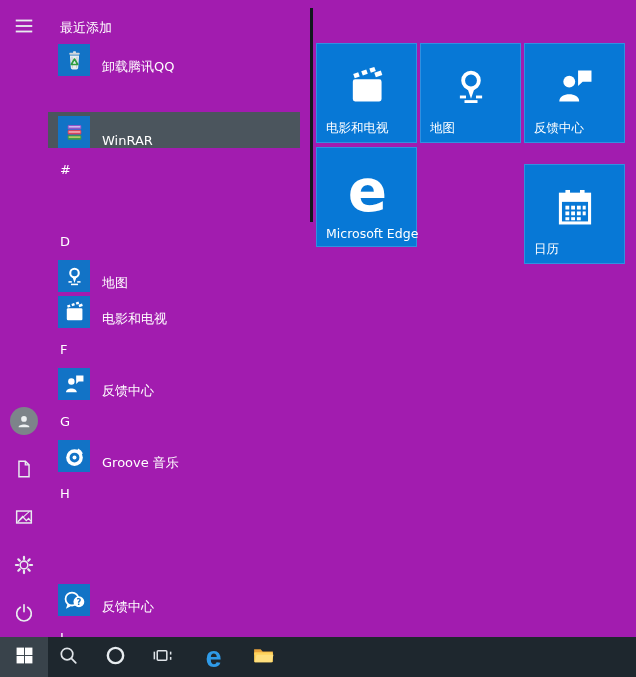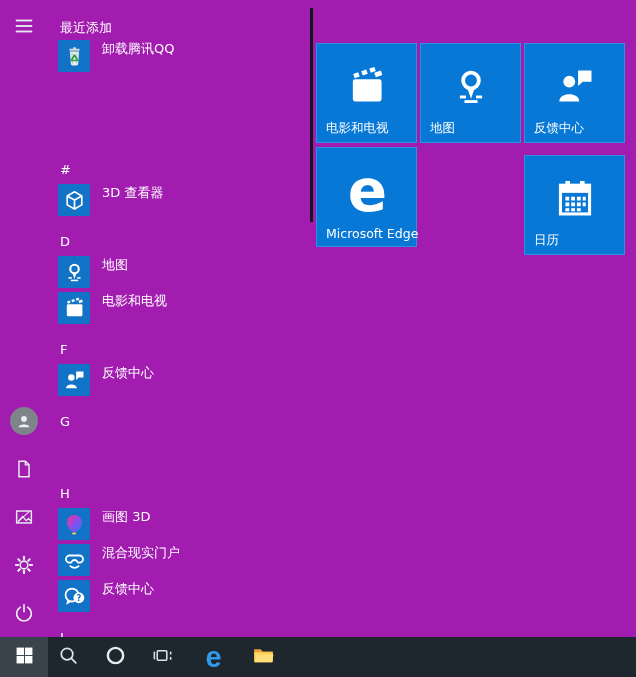--- a/index.html
+++ b/index.html
@@ -11,21 +11,21 @@
   .menu { position:absolute; left:0; top:0; width:636px; height:637px; background:#a21caf; overflow:hidden;padding-left:38px; }
 
   
   .rail { position:absolute; left:0; top:0; width:48px; height:637px; }
   .rail-btn { position:absolute; left:0; width:48px; height:44px; display:flex; align-items:center; justify-content:center; background:transparent; border:none; cursor:pointer; }
   .rail-btn svg { display:block; }
   .avatar-wrap { width:28px; height:28px; border-radius:50%; background:#7d848a; display:flex; align-items:center; justify-content:center; overflow:hidden; }
 
   
   .sec-header { position:absolute; left:60px; height:20px; line-height:20px; font-size:13px; color:#fff; cursor:pointer; background:transparent; border:none; text-align:left; font-family:inherit; }
-  .app-row { position:absolute; left:48px; width:252px; height:36px; display:flex; align-items:flex-start; cursor:pointer; }
+  .app-row { position:absolute; left:48px; width:252px; height:36px; display:flex; align-items:flex-end; cursor:pointer; }
   .app-row.hl { background:#4b555d; }
   .app-icon { width:32px; height:32px; margin-left:10px; background:#1273c6; --bg:#1273c6; display:flex; align-items:center; justify-content:center; flex:none; }
   .app-icon svg { width:25px; height:25px; display:block; }
   .app-label { margin-left:12px; font-size:13px; color:#fff; white-space:nowrap; }
   .scroll-thumb { position:absolute; left:310px; top:8px; width:3px; height:214px; background:#11181d; cursor:pointer; }
 
   
   .tile { position:absolute; width:101px; height:100px; background:#0778d6; --bg:#0778d6; border:1px solid rgba(170,215,255,.25); cursor:pointer; }
   .tile-icon { position:absolute; left:0; right:0; top:12px; height:62px; display:flex; align-items:center; justify-content:center; }
   .tile-icon svg { width:46px; height:46px; display:block; }
@@ -120,33 +120,36 @@
               <path d="M9.6 8.5 l0.4 10.5"></path>
               <path d="M14.4 8.5 l-0.4 10.5"></path>
             </g>
             <path d="M12 10.6 l3.1 5.2 h-6.2 z" fill="none" stroke="#2f9e41" stroke-width="1.6" stroke-linejoin="round"></path>
           </svg>
       </span>
       <span class="app-label">卸载腾讯QQ</span>
     </div>
 
 
+    <div class="app-row hl" style="top:112px">
+      <span class="app-icon">
+        <svg viewBox="0 0 24 24">
+            <rect x="5.5" y="4.8" width="13" height="4.3" rx="1" fill="#8e57c9"></rect>
+            <rect x="6.4" y="6.1" width="11.2" height="1" fill="#f3eaff"></rect>
+            <rect x="5.5" y="9.7" width="13" height="4.3" rx="1" fill="#d6455c"></rect>
+            <rect x="6.4" y="11" width="11.2" height="1" fill="#ffe3e8"></rect>
+            <rect x="5.5" y="14.6" width="13" height="4.3" rx="1" fill="#3f9d46"></rect>
+            <rect x="6.4" y="15.9" width="11.2" height="1" fill="#ffe27a"></rect>
+          </svg>
+      </span>
+      <span class="app-label">WinRAR</span>
+    </div>
 
     <button class="sec-header" style="top:160px">#</button>
 
-    <div class="app-row" style="top:184px">
-      <span class="app-icon">
-        <svg viewBox="0 0 24 24" fill="none" stroke="#fff" stroke-width="1.6" stroke-linejoin="round">
-            <path d="M12 3.6 l7 4 v8.6 l-7 4 l-7 -4 v-8.6 z"></path>
-            <path d="M5 7.6 l7 4 l7 -4"></path>
-            <path d="M12 11.6 v8.4"></path>
-          </svg>
-      </span>
-      <span class="app-label">3D 查看器</span>
-    </div>
 
     <button class="sec-header" style="top:232px">D</button>
 
     <div class="app-row" style="top:256px">
       <span class="app-icon">
         <svg viewBox="0 0 24 24" fill="none" stroke="#fff">
             <circle cx="12" cy="8.6" r="4.1" stroke-width="2"></circle>
             <path d="M10.6 12.5 L12 16.6 L13.4 12.5" fill="#fff" stroke-width="1"></path>
             <g stroke-width="1.5">
               <path d="M6.2 17.2 h3.2"></path>
@@ -182,49 +185,35 @@
             <circle cx="9" cy="9.2" r="3.1"></circle>
             <path d="M3.8 19.5 c0 -5 10.4 -5 10.4 0 z"></path>
             <path d="M13.6 3.4 h7 v5.8 h-4.6 l-2.4 2.3 z"></path>
           </svg>
       </span>
       <span class="app-label">反馈中心</span>
     </div>
 
     <button class="sec-header" style="top:412px">G</button>
 
+    <div class="app-row" style="top:436px">
+      <span class="app-icon">
+        <svg viewBox="0 0 24 24">
+            <circle cx="12" cy="13" r="8" fill="#fff"></circle>
+            <circle cx="12" cy="13" r="4.7" fill="var(--bg)"></circle>
+            <circle cx="12" cy="13" r="1.9" fill="#fff"></circle>
+            <path d="M15.5 4.4 a9.6 9.6 0 0 1 4.6 4.6 l-2.8 1 a6.6 6.6 0 0 0 -2.8 -2.8 z" fill="#fff"></path>
+          </svg>
+      </span>
+      <span class="app-label">Groove 音乐</span>
+    </div>
 
     <button class="sec-header" style="top:484px">H</button>
 
-    <div class="app-row" style="top:508px">
-      <span class="app-icon">
-        <svg viewBox="0 0 24 24">
-            <defs>
-              <linearGradient id="pg" x1="0" y1="0" x2="1" y2="1">
-                <stop offset="0" stop-color="#ff2d8a"></stop>
-                <stop offset="0.5" stop-color="#8a4df0"></stop>
-                <stop offset="1" stop-color="#2f7cf6"></stop>
-              </linearGradient>
-            </defs>
-            <path d="M12 2.8 a7.2 7.2 0 0 1 7.2 7.2 c0 4.2 -3.4 7.6 -6.4 9.8 l-0.8 0.6 -0.8 -0.6 c-3 -2.2 -6.4 -5.6 -6.4 -9.8 a7.2 7.2 0 0 1 7.2 -7.2 z" fill="url(#pg)"></path>
-            <ellipse cx="11.6" cy="20.6" rx="2" ry="1" fill="#ffd24a"></ellipse>
-          </svg>
-      </span>
-      <span class="app-label">画图 3D</span>
-    </div>
-
-    <div class="app-row" style="top:544px">
-      <span class="app-icon">
-        <svg viewBox="0 0 24 24" fill="none" stroke="#fff" stroke-width="1.7" stroke-linecap="round">
-            <path d="M7.2 7.2 h9.6 a3.4 3.4 0 0 1 0 6.8 h-1.4 l-1.2 -1.5 c-1.1 -1.3 -3.3 -1.3 -4.4 0 l-1.2 1.5 h-1.4 a3.4 3.4 0 0 1 0 -6.8 z"></path>
-            <path d="M8 17.4 q4 3.2 8 0"></path>
-          </svg>
-      </span>
-      <span class="app-label">混合现实门户</span>
-    </div>
+
 
     <div class="app-row" style="top:580px">
       <span class="app-icon">
         <svg viewBox="0 0 24 24">
             <circle cx="9.6" cy="10.6" r="6.2" fill="none" stroke="#fff" stroke-width="1.7"></circle>
             <path d="M5.4 15.2 l-1.6 4.6 l4.6 -2.4 z" fill="#fff"></path>
             <circle cx="16.2" cy="13.2" r="5.2" fill="#fff"></circle>
             <text x="16.2" y="16" text-anchor="middle" font-size="8" font-weight="bold" fill="var(--bg)">?</text>
           </svg>
       </span>
@@ -277,21 +266,21 @@
     </div>
 
     <div class="tile" style="left:316px;top:147px">
       <span class="tile-icon">
         <span class="edge-glyph">e</span>
       </span>
       <span class="tile-label">Microsoft Edge</span>
     </div>
 
 
-    <div class="tile" style="left:524px;top:155px">
+    <div class="tile" style="left:524px;top:164px">
       <span class="tile-icon">
         <svg viewBox="0 0 24 24">
             <rect x="7" y="2.6" width="2.4" height="3.4" fill="#fff"></rect>
             <rect x="14.6" y="2.6" width="2.4" height="3.4" fill="#fff"></rect>
             <rect x="4.4" y="4.8" width="15.2" height="4" fill="#fff"></rect>
             <rect x="4.4" y="4.8" width="15.2" height="15" fill="none" stroke="#fff" stroke-width="1.6"></rect>
             <g fill="#fff">
               <rect x="7" y="10.8" width="2" height="2"></rect>
               <rect x="10" y="10.8" width="2" height="2"></rect>
               <rect x="13" y="10.8" width="2" height="2"></rect>

